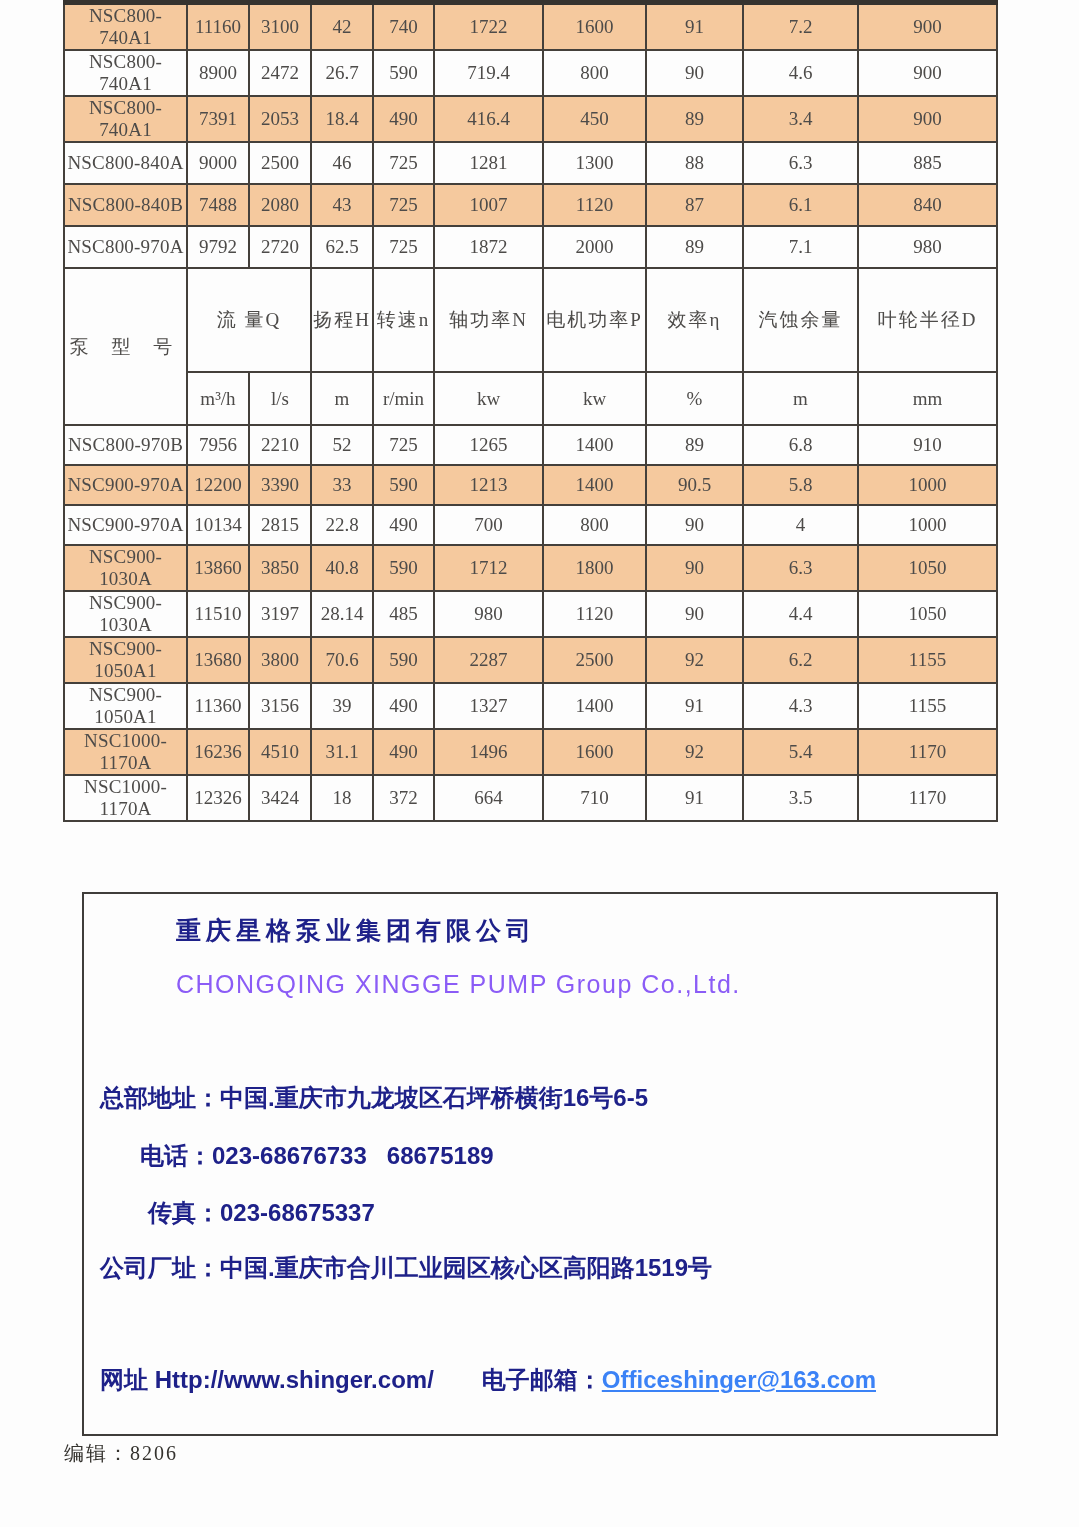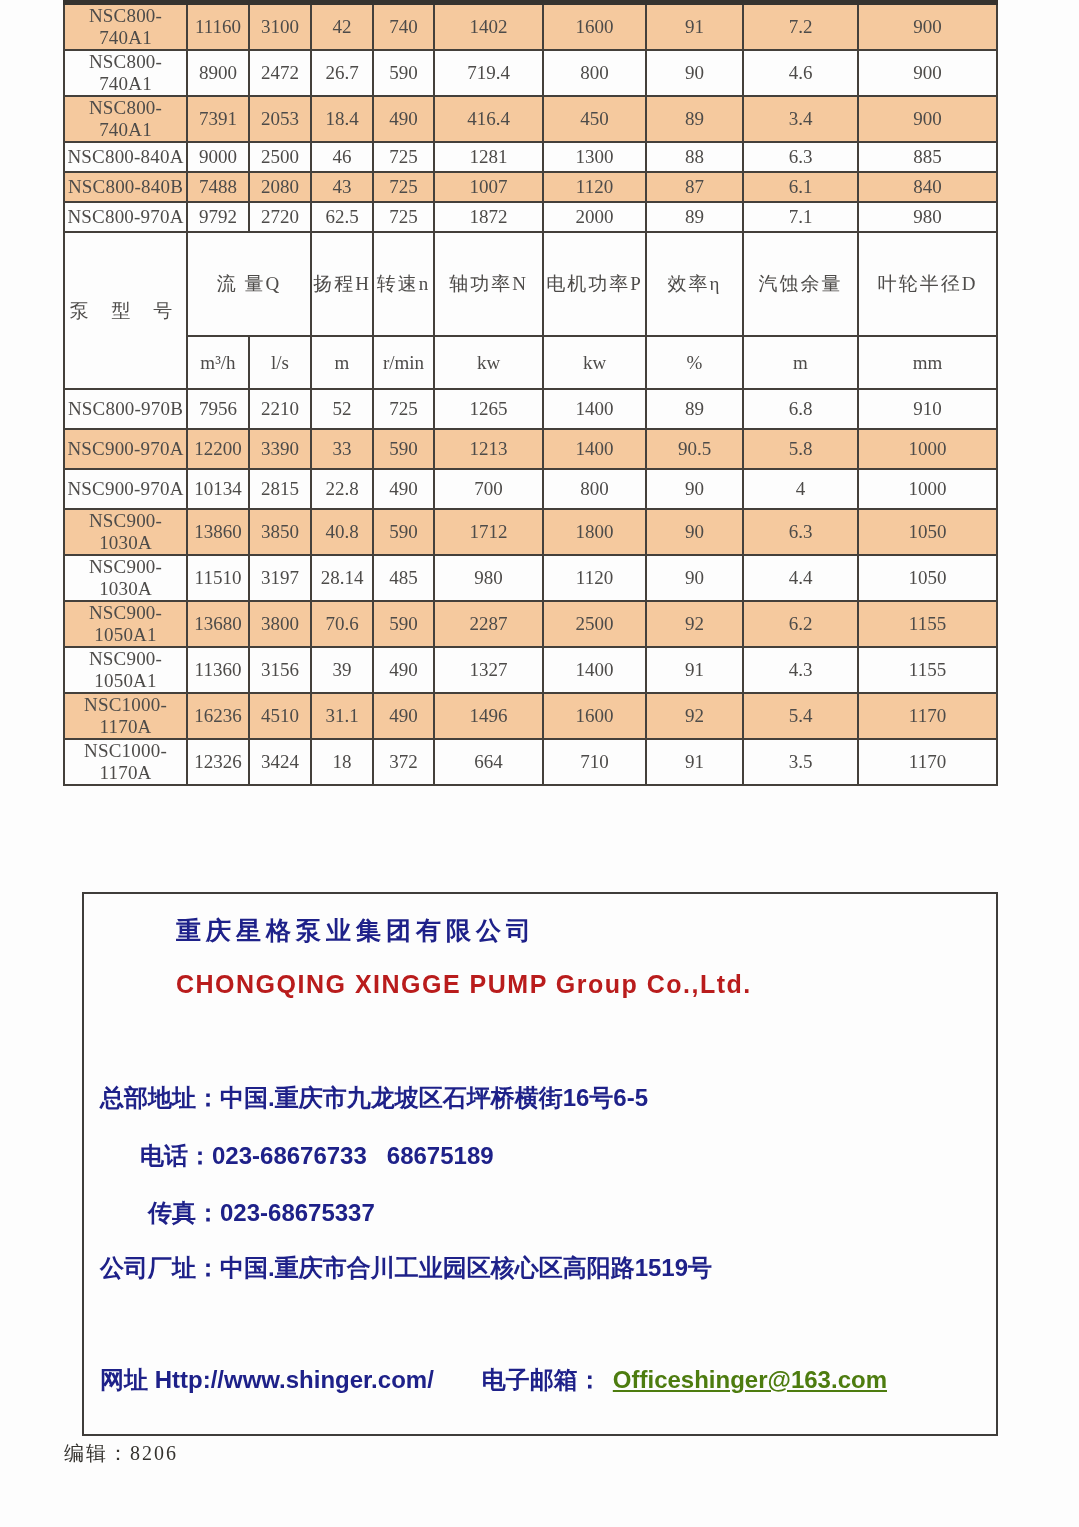--- a/index.html
+++ b/index.html
@@ -13,53 +13,53 @@
   .table-wrap { position:absolute; left:63px; top:0; }
   table.spec {
     border-collapse:collapse; table-layout:fixed; width:935px;
     border:2px solid #44403b; border-top:5px solid #36332f;
     font-family:"Liberation Serif","DejaVu Serif",serif;
   }
   table.spec td {
     border:2px solid #44403b; text-align:center; vertical-align:middle;
     color:#4d4b49; font-size:19px; padding:0; overflow:hidden;
   }
-  tbody.grp-top tr    { height:30px; }
+  tbody.grp-top tr    { height:42px; }
   tbody.grp-bottom tr { height:40px; }
   tr.hdr-row  { height:104px; }
   tr.unit-row { height:53px; }
   tr.shaded td { background:#f5c99e; }
   td.model    { font-size:17px; letter-spacing:0.2px; color:#474542; }
   td.model-hdr{ font-size:21px; letter-spacing:9px; color:#55534f; }
   td.ghdr     { font-size:20px; color:#55534f; letter-spacing:2px; }
   td.unit     { font-size:18px; color:#55534f;margin-top:48px; }
 
   
   .info-box {
     position:absolute; left:82px; top:892px; width:912px; height:540px;
     border:2px solid #3f3d3a; background:#fdfdfd;
   }
   .info-box > div { position:absolute; white-space:pre; }
   .name-cn {
     left:92px; top:20px; font-size:25px; font-weight:bold;
     color:#1e2189; letter-spacing:5px;
   }
   .name-en {
-    left:92px; top:76px; font-size:25px; font-weight:bold;
-    color:#b91c1c; letter-spacing:1.5px;
+    left:92px; top:76px; font-size:25px; font-weight:normal;
+    color:#8b5cf6; letter-spacing:1.5px;
   }
   .line { font-size:24px; font-weight:bold; color:#1e2189; }
   .l-addr1 { left:16px; top:188px; }
   .l-tel1  { left:56px; top:246px;text-align:right; }
   .l-fax   { left:64px; top:303px; }
   .l-addr2 { left:16px; top:358px; }
   .l-tel2  { left:64px; top:414px; }
   .l-web   { left:16px; top:470px; }
   .email-lbl { margin-left:48px; }
-  a.email { color:#4d7c0f; text-decoration:underline; cursor:pointer;margin-left:11px; }
+  a.email { color:#3b82f6; text-decoration:underline; cursor:pointer; }
 
   
   .editor {
     position:absolute; left:64px; top:1440px;
     font-family:"Liberation Serif","DejaVu Serif",serif;
     font-size:20px; color:#35332f; letter-spacing:2px;
   }
 </style>
 </head>
 <body>
@@ -81,21 +81,21 @@
         <col style="width:139px">
       </colgroup>
 
       <tbody class="grp-top">
           <tr class="shaded">
             <td class="model">NSC800-740A1</td>
             <td>11160</td>
             <td>3100</td>
             <td>42</td>
             <td>740</td>
-            <td>1402</td>
+            <td>1722</td>
             <td>1600</td>
             <td>91</td>
             <td>7.2</td>
             <td>900</td>
           </tr>
           <tr>
             <td class="model">NSC800-740A1</td>
             <td>8900</td>
             <td>2472</td>
             <td>26.7</td>

